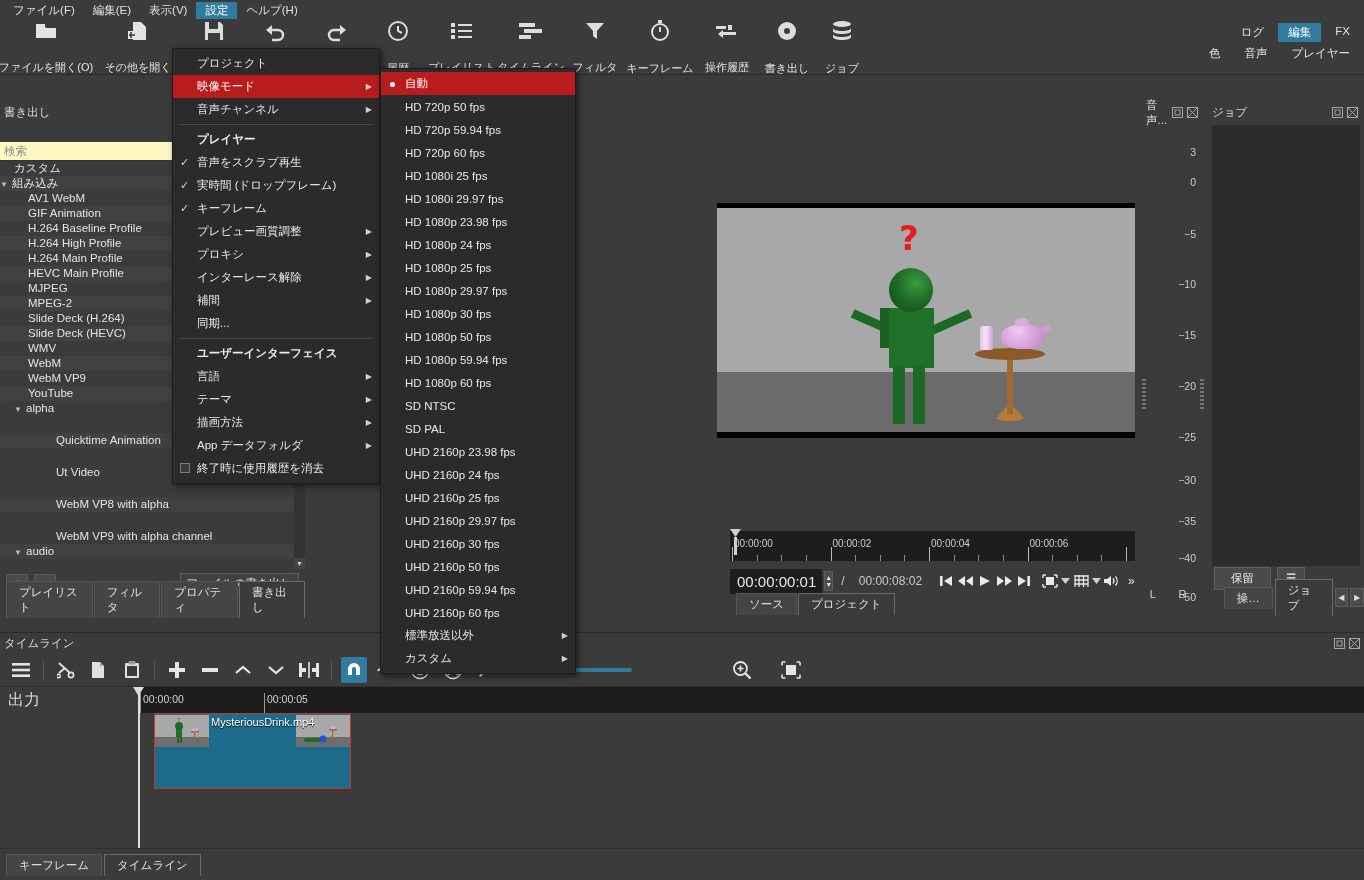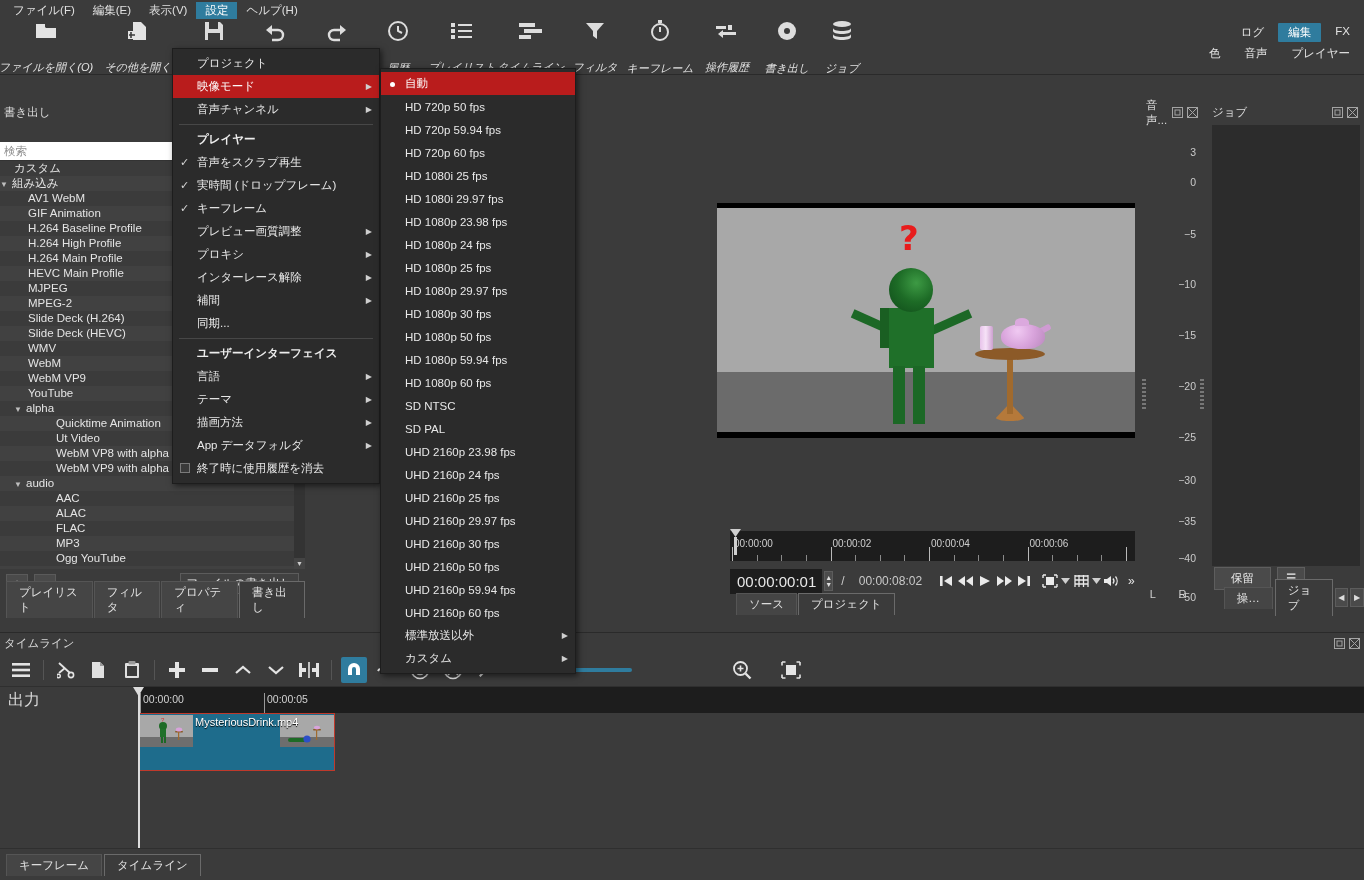--- a/index.html
+++ b/index.html
@@ -32,46 +32,46 @@
   .menubar { height: 21px; background: #3b3b3b; display: flex; align-items: center; padding-left: 4px; }
   .menubar .mi { padding: 1px 9px; font-size: 11.5px; color: #e0e0e0; line-height: 15px; }
   .menubar .mi.active { background: #2f7c9e; color: #fff; }
 
   
   .maintoolbar {
     height: 54px; background: #3b3b3b; display: flex; align-items: flex-start;
     border-bottom: 1px solid #2a2a2a; position: relative;
   }
   .tb-item { width: 92px; height: 52px; display: flex; flex-direction: column;
-             align-items: center; justify-content: center; gap: 18px; font-style: italic; }
+             align-items: center; justify-content: center; gap: 18px; }
   .tb-item .lbl { font-size: 11px; color: #e2e2e2; white-space: nowrap; }
   .tb-icon { height: 26px; display: flex; align-items: flex-end; }
 
   .tb-right { position: absolute; right: 4px; top: 2px; display: flex; flex-direction: column; gap: 2px; }
   .tb-right .row { display: flex; gap: 4px; justify-content: flex-end; }
   .tb-right .chip { padding: 2px 10px; font-size: 11.5px; color: #e2e2e2; border-radius: 1px; }
   .tb-right .chip.sel { background: #2f7c9e; color: #fff; }
 
   
   .panel-title { height: 19px; display: flex; align-items: center; font-size: 11.5px;
                  color: #dcdcdc; padding: 0 4px; }
   .panel-btns { margin-left: auto; display: flex; gap: 4px; padding-right: 2px; }
   .pb { width: 11px; height: 11px; opacity: .75; }
 
   
   .export-panel { position: absolute; left: 0; top: 103px; width: 305px; height: 525px; background: #3b3b3b; }
   .preset-label { text-align: right; font-weight: bold; font-size: 11.5px; padding: 2px 6px 3px 0; color: #e6e6e6; }
-  .search-box { height: 19px; background: #ffffff; color: #8e8e8e; font-size: 11.5px;
+  .search-box { height: 19px; background: #fef9c3; color: #8e8e8e; font-size: 11.5px;
                 padding: 2px 4px; border-bottom: 1px solid #333; }
   .tree { height: 408px; overflow: hidden; position: relative; background: #3b3b3b; }
   .tree-row { height: 15px; line-height: 15px; font-size: 11.5px; color: #e4e4e4;
               padding-left: 14px; white-space: nowrap; }
   .tree-row.alt { background: #414141; }
   .tree-row.lvl1 { padding-left: 28px; }
-  .tree-row.lvl2 { padding-left: 56px; }
+  .tree-row.lvl2 { padding-left: 56px; margin-top: 17px; }
   .twisty { display: inline-block; width: 12px; margin-left: -14px; color: #bdbdbd; font-size: 8px; }
   .tree-sb { position: absolute; right: 0; top: 0; width: 11px; height: 100%; background: #333; }
   .tree-sb .thumb { position: absolute; top: 110px; left: 1px; width: 9px; height: 115px; background: #5a5a5a; }
   .tree-sb .arw { position: absolute; left: 0; width: 11px; height: 11px; background: #444;
                   color: #ccc; font-size: 7px; text-align: center; line-height: 11px; }
   .add-row { display: flex; gap: 6px; padding: 4px 6px 2px 6px; align-items: center; }
   .sq-btn { width: 22px; height: 19px; background: #4a4a4a; border: 1px solid #5a5a5a;
             color: #e8e8e8; font-size: 13px; display: flex; align-items: center; justify-content: center; }
   .file-btn { margin-left: auto; background: #414141; border: 1px solid #5c5c5c; color: #e4e4e4;
               font-size: 11.5px; padding: 2px 6px; white-space: nowrap; }
@@ -164,21 +164,21 @@
   .zoomslider { width: 120px; height: 4px; background: #2f7c9e; margin-left: 6px; border-radius: 2px; }
   .tl-head { position: absolute; left: 0; top: 54px; width: 138px; bottom: 0; background: #3b3b3b; }
   .tl-out { height: 26px; display: flex; align-items: center; font-size: 16px; padding-left: 8px; }
   .tl-track-head { height: 62px; background: #6b6b3a; padding: 4px 8px; }
   .tl-track-head .vn { font-size: 11.5px; color: #efefef; }
   .tl-track-icons { display: flex; gap: 16px; margin-top: 20px; color: #e6e6e6; }
   .tl-body { position: absolute; left: 138px; top: 54px; right: 0; bottom: 0; background: #3b3b3b; }
   .tl-ruler { height: 26px; background: #1d1d1d; position: relative; }
   .tl-ruler .tl { position: absolute; top: 6px; font-size: 10.5px; color: #d2d2d2; }
   .tl-ruler .tk { position: absolute; bottom: 0; width: 1px; height: 20px; background: #9a9a9a; }
-  .clip { position: absolute; left: 0; top: 26px; width: 197px; height: 58px;
+  .clip { position: absolute; left: 16px; top: 26px; width: 197px; height: 76px;
           background: #1e6c8c; border: 1px solid #c0392b; }
   .clip-name { position: absolute; left: 56px; top: 2px; font-size: 11px; color: #fff; text-shadow: 0 1px 1px #000; }
   .clip-thumb { position: absolute; top: 1px; width: 54px; height: 32px; background: #a8a8a8; overflow: hidden; }
   .clip-thumb .fl { position: absolute; bottom: 0; left: 0; width: 100%; height: 10px; background: #6e6e6e; }
   .tl-playhead { position: absolute; left: 0; top: 0; width: 2px; bottom: 0; background: #ddd; }
   .tl-playhead .cap { position: absolute; top: 0; left: -5px; width: 11px; height: 9px; background: #ddd;
                       clip-path: polygon(0 0,100% 0,50% 100%); }
 
   
   .bottom-tabs { position: absolute; left: 0; bottom: 0; width: 1364px; height: 32px;

